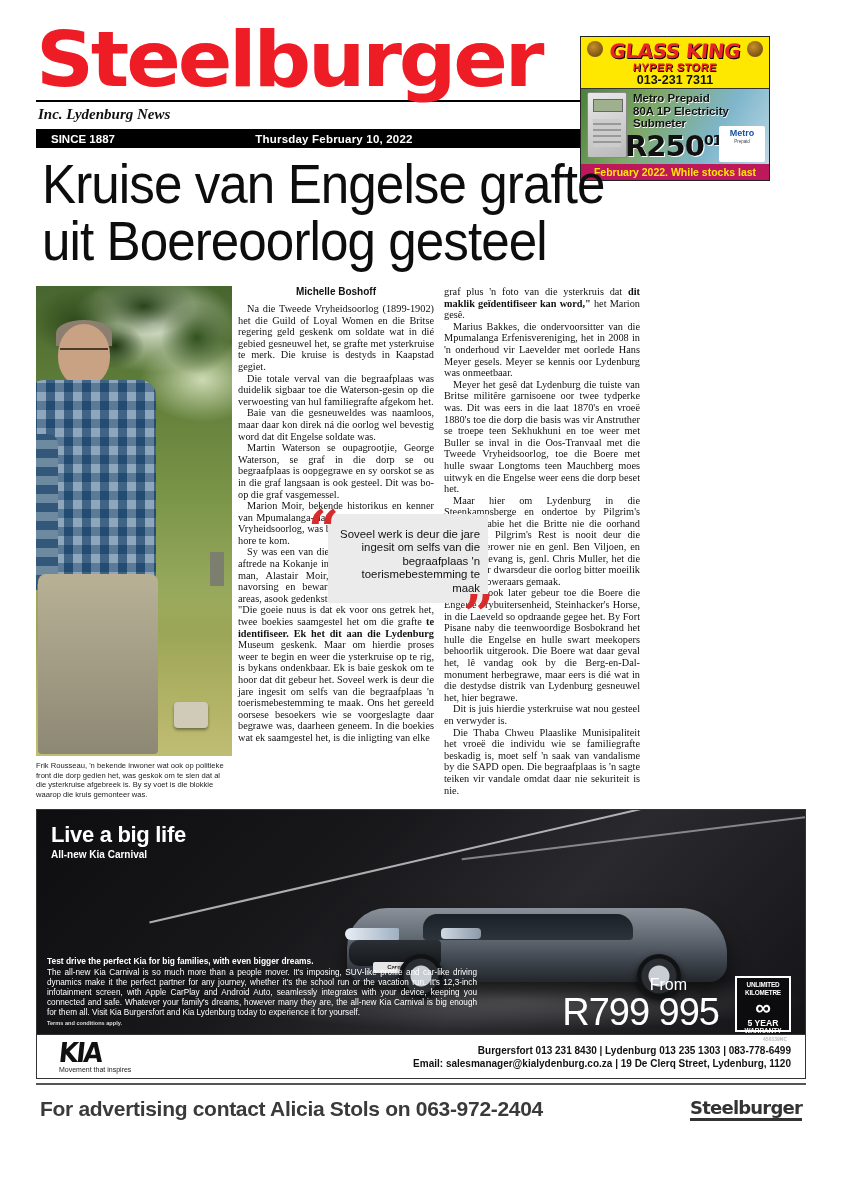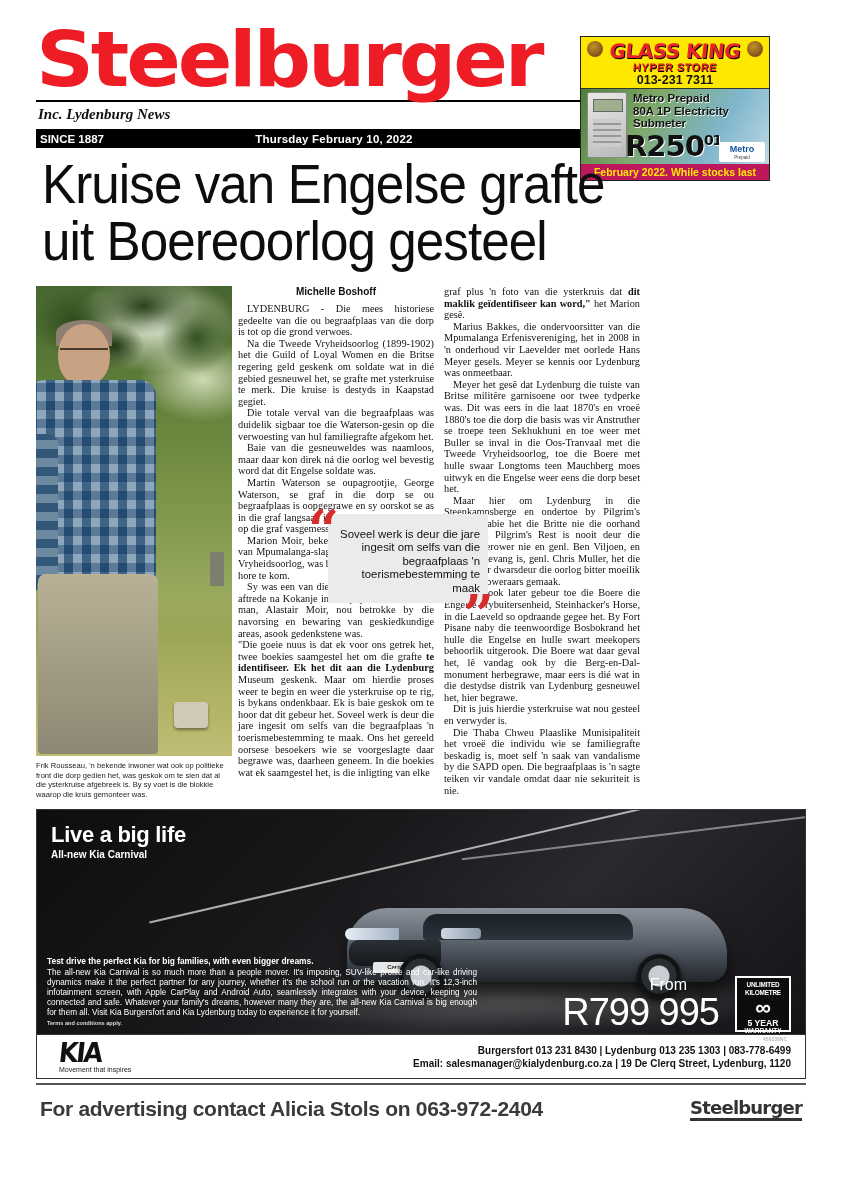--- a/index.html
+++ b/index.html
@@ -33,21 +33,21 @@
     font-weight: 700;
     font-size: 15px;
     color: #111;
     padding: 4px 0 6px 2px;
   }
   .dateline-bar {
     background: #000; color: #fff; height: 19px;
     width: 566px; display: flex; align-items: center;
     font-size: 11.5px; font-weight: 700;
   }
-  .dateline-since { padding-left: 4px; width: 160px; }
+  .dateline-since { padding-left: 15px; width: 160px; }
   .dateline-date { flex: 1; text-align: center; padding-right: 130px; letter-spacing: .2px; }
 
   
   .glassking {
     position: absolute; right: 36px; top: 36px;
     width: 190px; height: 145px;
     border: 1px solid #222; background: #111;
     overflow: hidden;
   }
   .gk-top {
@@ -96,21 +96,21 @@
     text-shadow: .6px .6px 0 #fff;
   }
   .gk-price {
     position: absolute; left: 44px; top: 40px;
     font-family: "DejaVu Sans", sans-serif; font-weight: 700;
     font-size: 29px; color: #111; letter-spacing: -1px;
     text-shadow: 1px 1px 0 #fff;
   }
   .gk-price sup { font-size: 14px; vertical-align: super; }
   .gk-metrologo {
-    position: absolute; right: 4px; bottom: 2px; width: 46px; height: 20px;
+    position: absolute; right: 4px; bottom: 2px; width: 46px; height: 36px;
     background: #fff; border-radius: 2px; font-size: 9px; font-weight: 700;
     color: #1452a0; text-align: center; line-height: 12px; padding-top: 1px;
   }
   .gk-metrologo small { display: block; font-size: 4.5px; color: #444; font-weight: 400; line-height: 5px;}
   .gk-footer {
     background: #be185d; color: #ffe800; height: 16px;
     font-weight: 700; font-size: 10.5px; text-align: center; line-height: 16px;
   }
 
   
@@ -382,21 +382,20 @@
           <div class="ph-legs"></div>
         </div>
         <div class="ph-stone"></div>
       </div>
       <div class="photo-caption">Frik Rousseau, 'n bekende inwoner wat ook op politieke front die dorp gedien het, was geskok om te sien dat al die ysterkruise afgebreek is. By sy voet is die blokkie waarop die kruis gemonteer was.</div>
     </div>
 
     <div class="col">
       <div class="byline">Michelle Boshoff</div>
       <div class="body-text">
-        <p>LYDENBURG - Die mees historiese gedeelte van die ou begraafplaas van die dorp is tot op die grond verwoes.</p>
         <p>Na die Tweede Vryheidsoorlog (1899-1902) het die Guild of Loyal Women en die Britse regering geld geskenk om soldate wat in dié gebied gesneuwel het, se grafte met ysterkruise te merk. Die kruise is destyds in Kaapstad gegiet.</p>
         <p>Die totale verval van die begraafplaas was duidelik sigbaar toe die Waterson-gesin op die verwoesting van hul familiegrafte afgekom het.</p>
         <p>Baie van die gesneuweldes was naamloos, maar daar kon direk ná die oorlog wel bevestig word dat dit Engelse soldate was.</p>
         <p>Martin Waterson se oupagrootjie, George Waterson, se graf in die dorp se ou begraafplaas is oopgegrawe en sy oorskot se as in die graf langsaan is ook gesteel. Dit was bo-op die graf vasgemessel.</p>
         <p>Marion Moir, bekende historikus en kenner van Mpumalanga-slagvelde tydens die Tweede Vryheidsoorlog, was baie geskok om hiervan te hore te kom.</p>
         <p>Sy was een van die rolspelers wat voor haar aftrede na Kokanje in Limpopo saam met haar man, Alastair Moir, nou betrokke by die navorsing en bewaring van geskiedkundige areas, asook gedenkstene was.</p>
         <p class="noindent">
           <span>"Die goeie nuus is dat ek voor ons getrek het, twee boekies saamgestel het om die grafte </span><b>te identifiseer. Ek het dit aan die Lydenburg</b><span> Museum geskenk. Maar om hierdie proses weer te begin en weer die ysterkruise op te rig, is bykans ondenkbaar. Ek is baie geskok om te hoor dat dit gebeur het. Soveel werk is deur die jare ingesit om selfs van die begraafplaas 'n toerismebestemming te maak. Ons het gereeld oorsese besoekers wie se voorgeslagte daar begrawe was, daarheen geneem. In die boekies wat ek saamgestel het, is die inligting van elke</span>
         </p>
       </div>

